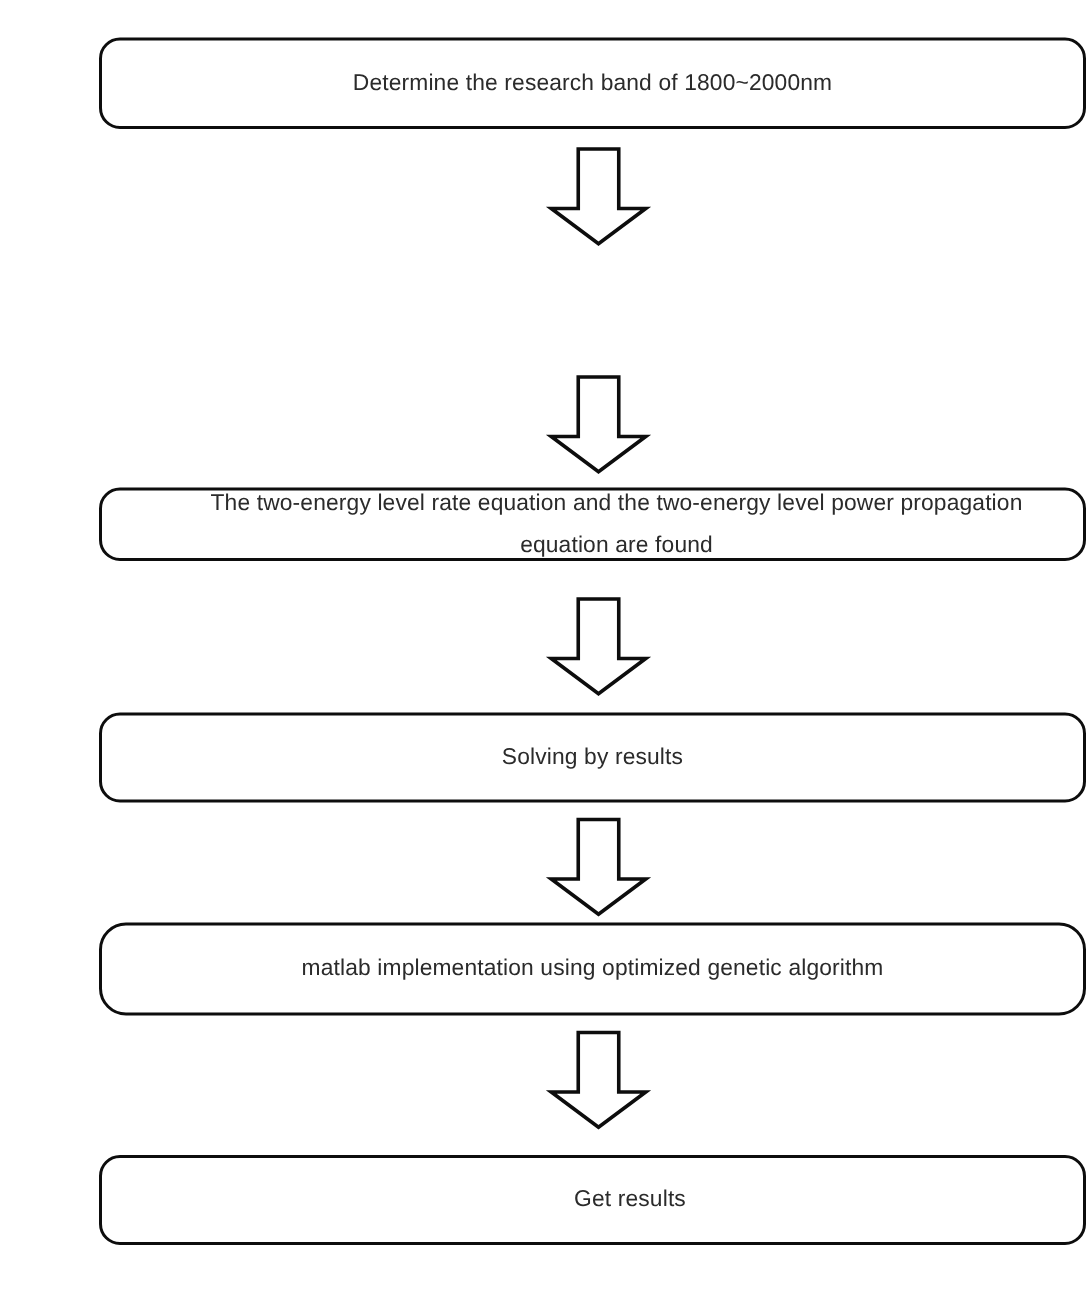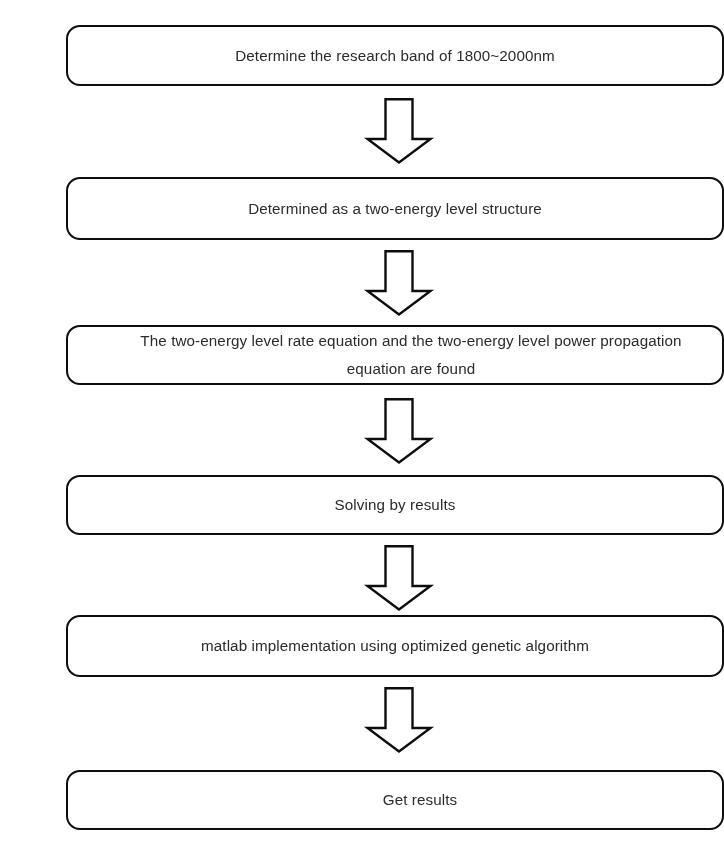--- a/index.html
+++ b/index.html
@@ -44,23 +44,23 @@
     font-size: 15.2px;
     line-height: 28px;
     color: #2b2b2b;
     letter-spacing: 0.1px;
     font-stretch: condensed;
     white-space: pre-line;
   }
 
   .node-1 { top: 25px;  height: 61px; }
   .node-2 { top: 177px; height: 63px; }
-  .node-3 { top: 325px; height: 60px; padding-left: 32px; }
+  .node-3 { top: 325px; height: 49px; padding-left: 32px; }
   .node-4 { top: 475px; height: 60px; }
-  .node-5 { top: 615px; height: 62px; }
+  .node-5 { top: 615px; height: 62px; border-radius: 18px; }
   .node-6 { top: 770px; height: 60px; justify-content: flex-end; }
 
   .arrow {
     position: absolute;
     left: 330px;
     width: 66px;
     height: 66px;
   }
 
   .arrow svg {
@@ -84,23 +84,20 @@
   <div class="node node-1">
     <span class="node-label">Determine the research band of 1800~2000nm</span>
   </div>
 
   <div class="arrow arrow-1">
     <svg viewBox="0 0 66 66" xmlns="http://www.w3.org/2000/svg" aria-hidden="true">
       <path d="M 19.5 1.3 L 46.5 1.3 L 46.5 41 L 64.5 41 L 33 64.5 L 1.5 41 L 19.5 41 Z" fill="#ffffff" stroke="#0d0d0d" stroke-width="2.4" stroke-linejoin="miter"></path>
     </svg>
   </div>
 
-  <div class="node node-2">
-    <span class="node-label">Determined as a two-energy level structure</span>
-  </div>
 
   <div class="arrow arrow-2">
     <svg viewBox="0 0 66 66" xmlns="http://www.w3.org/2000/svg" aria-hidden="true">
       <path d="M 19.5 1.3 L 46.5 1.3 L 46.5 41 L 64.5 41 L 33 64.5 L 1.5 41 L 19.5 41 Z" fill="#ffffff" stroke="#0d0d0d" stroke-width="2.4" stroke-linejoin="miter"></path>
     </svg>
   </div>
 
   <div class="node node-3">
     <span class="node-label">The two-energy level rate equation and the two-energy level power propagation
 equation are found</span>

